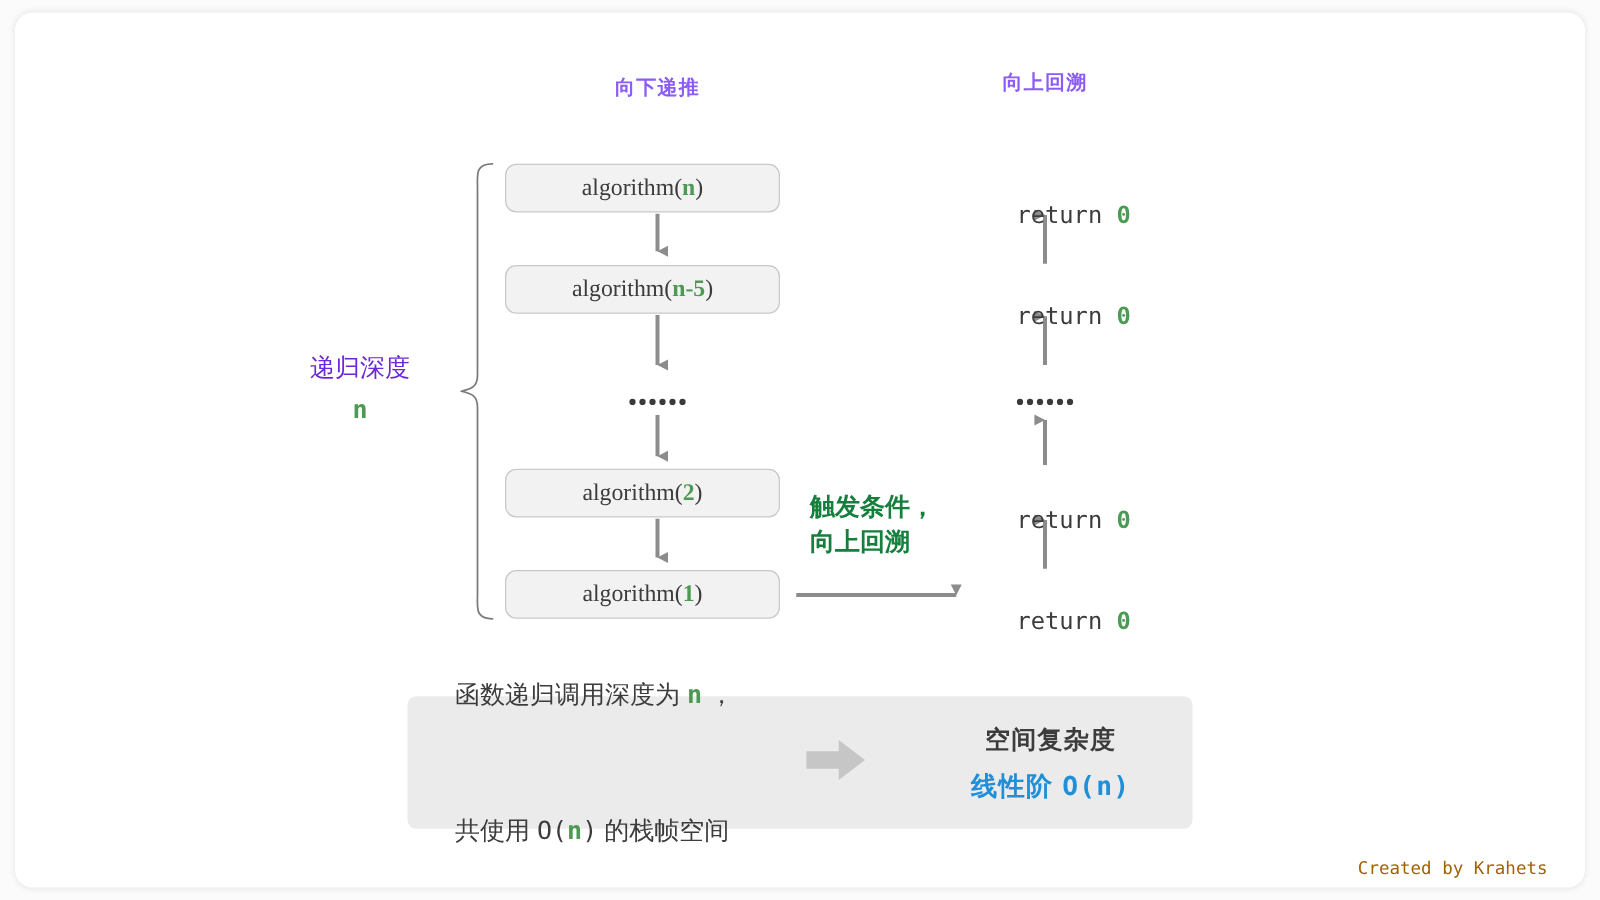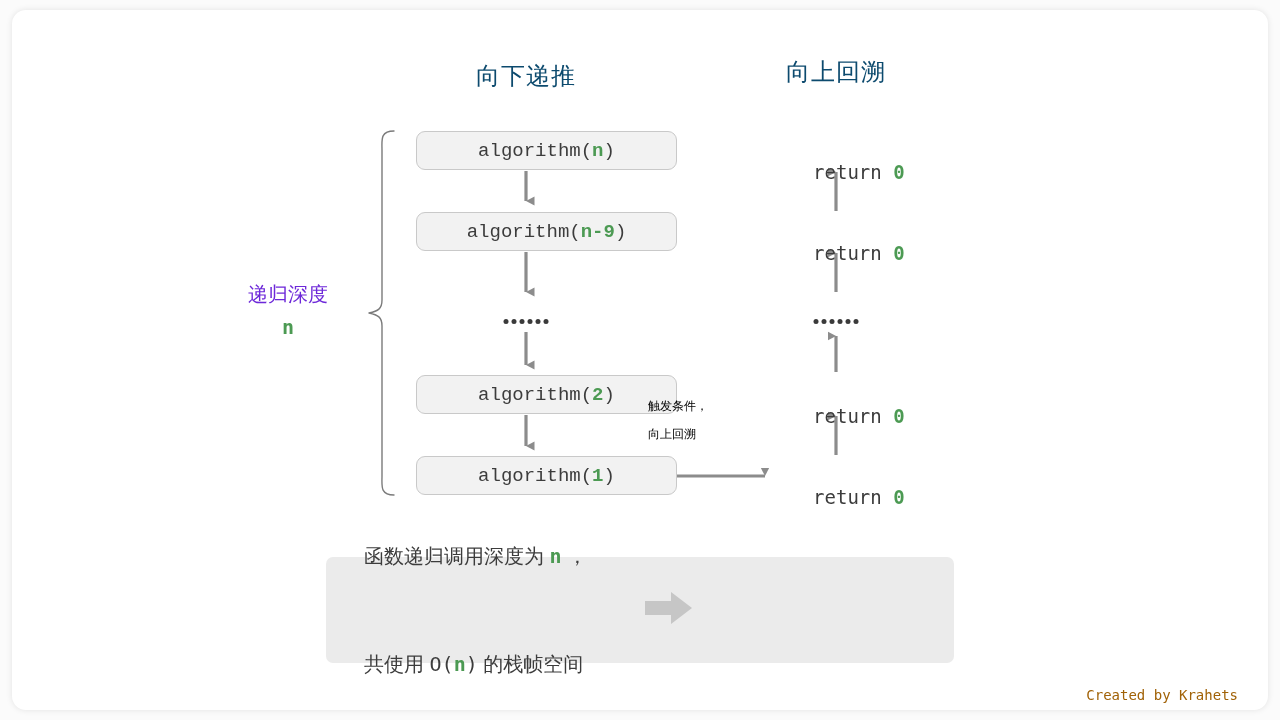--- a/index.html
+++ b/index.html
@@ -26,44 +26,44 @@
     width: 1256px;
     height: 700px;
     background: #ffffff;
     border-radius: 14px;
     box-shadow: 0 0 6px rgba(0,0,0,0.10);
   }
 
   
   .col-header {
     position: absolute;
-    font-size: 24px;
-    font-weight: normal;
-    color: #0c4a6e;
+    font-size: 16px;
+    font-weight: bold;
+    color: #8b5cf6;
     letter-spacing: 1px;
     white-space: nowrap;
     transform: translateX(-50%);
   }
   #header-down { left: 526px; top: 60px; }
   #header-up   { left: 836px; top: 56px; }
 
   
   .call-box {
     position: absolute;
-    left: 416px;
-    width: 261px;
+    left: 404px;
+    width: 220px;
     height: 39px;
     box-sizing: border-box;
     background: #f2f2f2;
     border: 1px solid #c9c9c9;
     border-radius: 9px;
     display: flex;
     align-items: center;
     justify-content: center;
-    font-family: Liberation Mono, monospace;
+    font-family: Liberation Serif, serif;
     font-size: 19px;
     color: #3c3c3c;
     white-space: pre;
   }
   .call-box .arg {
     color: #4c9a53;
     font-weight: bold;
   }
 
   
@@ -127,23 +127,23 @@
     font-size: 20px;
     font-weight: bold;
     color: #4c9a53;
   }
 
   
   #trigger-note {
     position: absolute;
     left: 648px;
     top: 392px;
-    font-size: 12px;
-    font-weight: normal;
-    color: #000000;
+    font-size: 20px;
+    font-weight: bold;
+    color: #15803d;
     line-height: 28px;
     white-space: nowrap;
   }
 
   
   #summary {
     position: absolute;
     left: 326px;
     top: 557px;
     width: 628px;
@@ -265,21 +265,21 @@
   <div id="depth-label">
     <span class="t1">递归深度</span>
     <span class="t2">n</span>
   </div>
 
   <div class="call-box" style="top:131px">
     <span>algorithm(</span><span class="arg">n</span><span>)</span>
   </div>
 
   <div class="call-box" style="top:212px">
-    <span>algorithm(</span><span class="arg">n-9</span><span>)</span>
+    <span>algorithm(</span><span class="arg">n-5</span><span>)</span>
   </div>
 
   <div class="call-box" style="top:375px">
     <span>algorithm(</span><span class="arg">2</span><span>)</span>
   </div>
 
   <div class="call-box" style="top:456px">
     <span>algorithm(</span><span class="arg">1</span><span>)</span>
   </div>
 
@@ -323,16 +323,20 @@
       <div><span>函数递归调用深度为 </span><span class="g">n</span><span> ，</span></div>
       <div><span>共使用 </span><span class="mono">O(</span><span class="g">n</span><span class="mono">)</span><span> 的栈帧空间</span></div>
     </div>
 
     <div id="summary-arrow">
       <svg width="48" height="34" viewBox="0 0 48 34" xmlns="http://www.w3.org/2000/svg">
         <path d="M0,10 L26,10 L26,1 L47,17 L26,33 L26,24 L0,24 Z" fill="#c6c6c6"></path>
       </svg>
     </div>
 
+    <div id="summary-right">
+      <span class="r1">空间复杂度</span>
+      <span class="r2"><span>线性阶 </span><span class="mono">O(n)</span></span>
+    </div>
   </div>
 
   <div id="credit">Created by Krahets</div>
 </div>
 
 </body></html>

